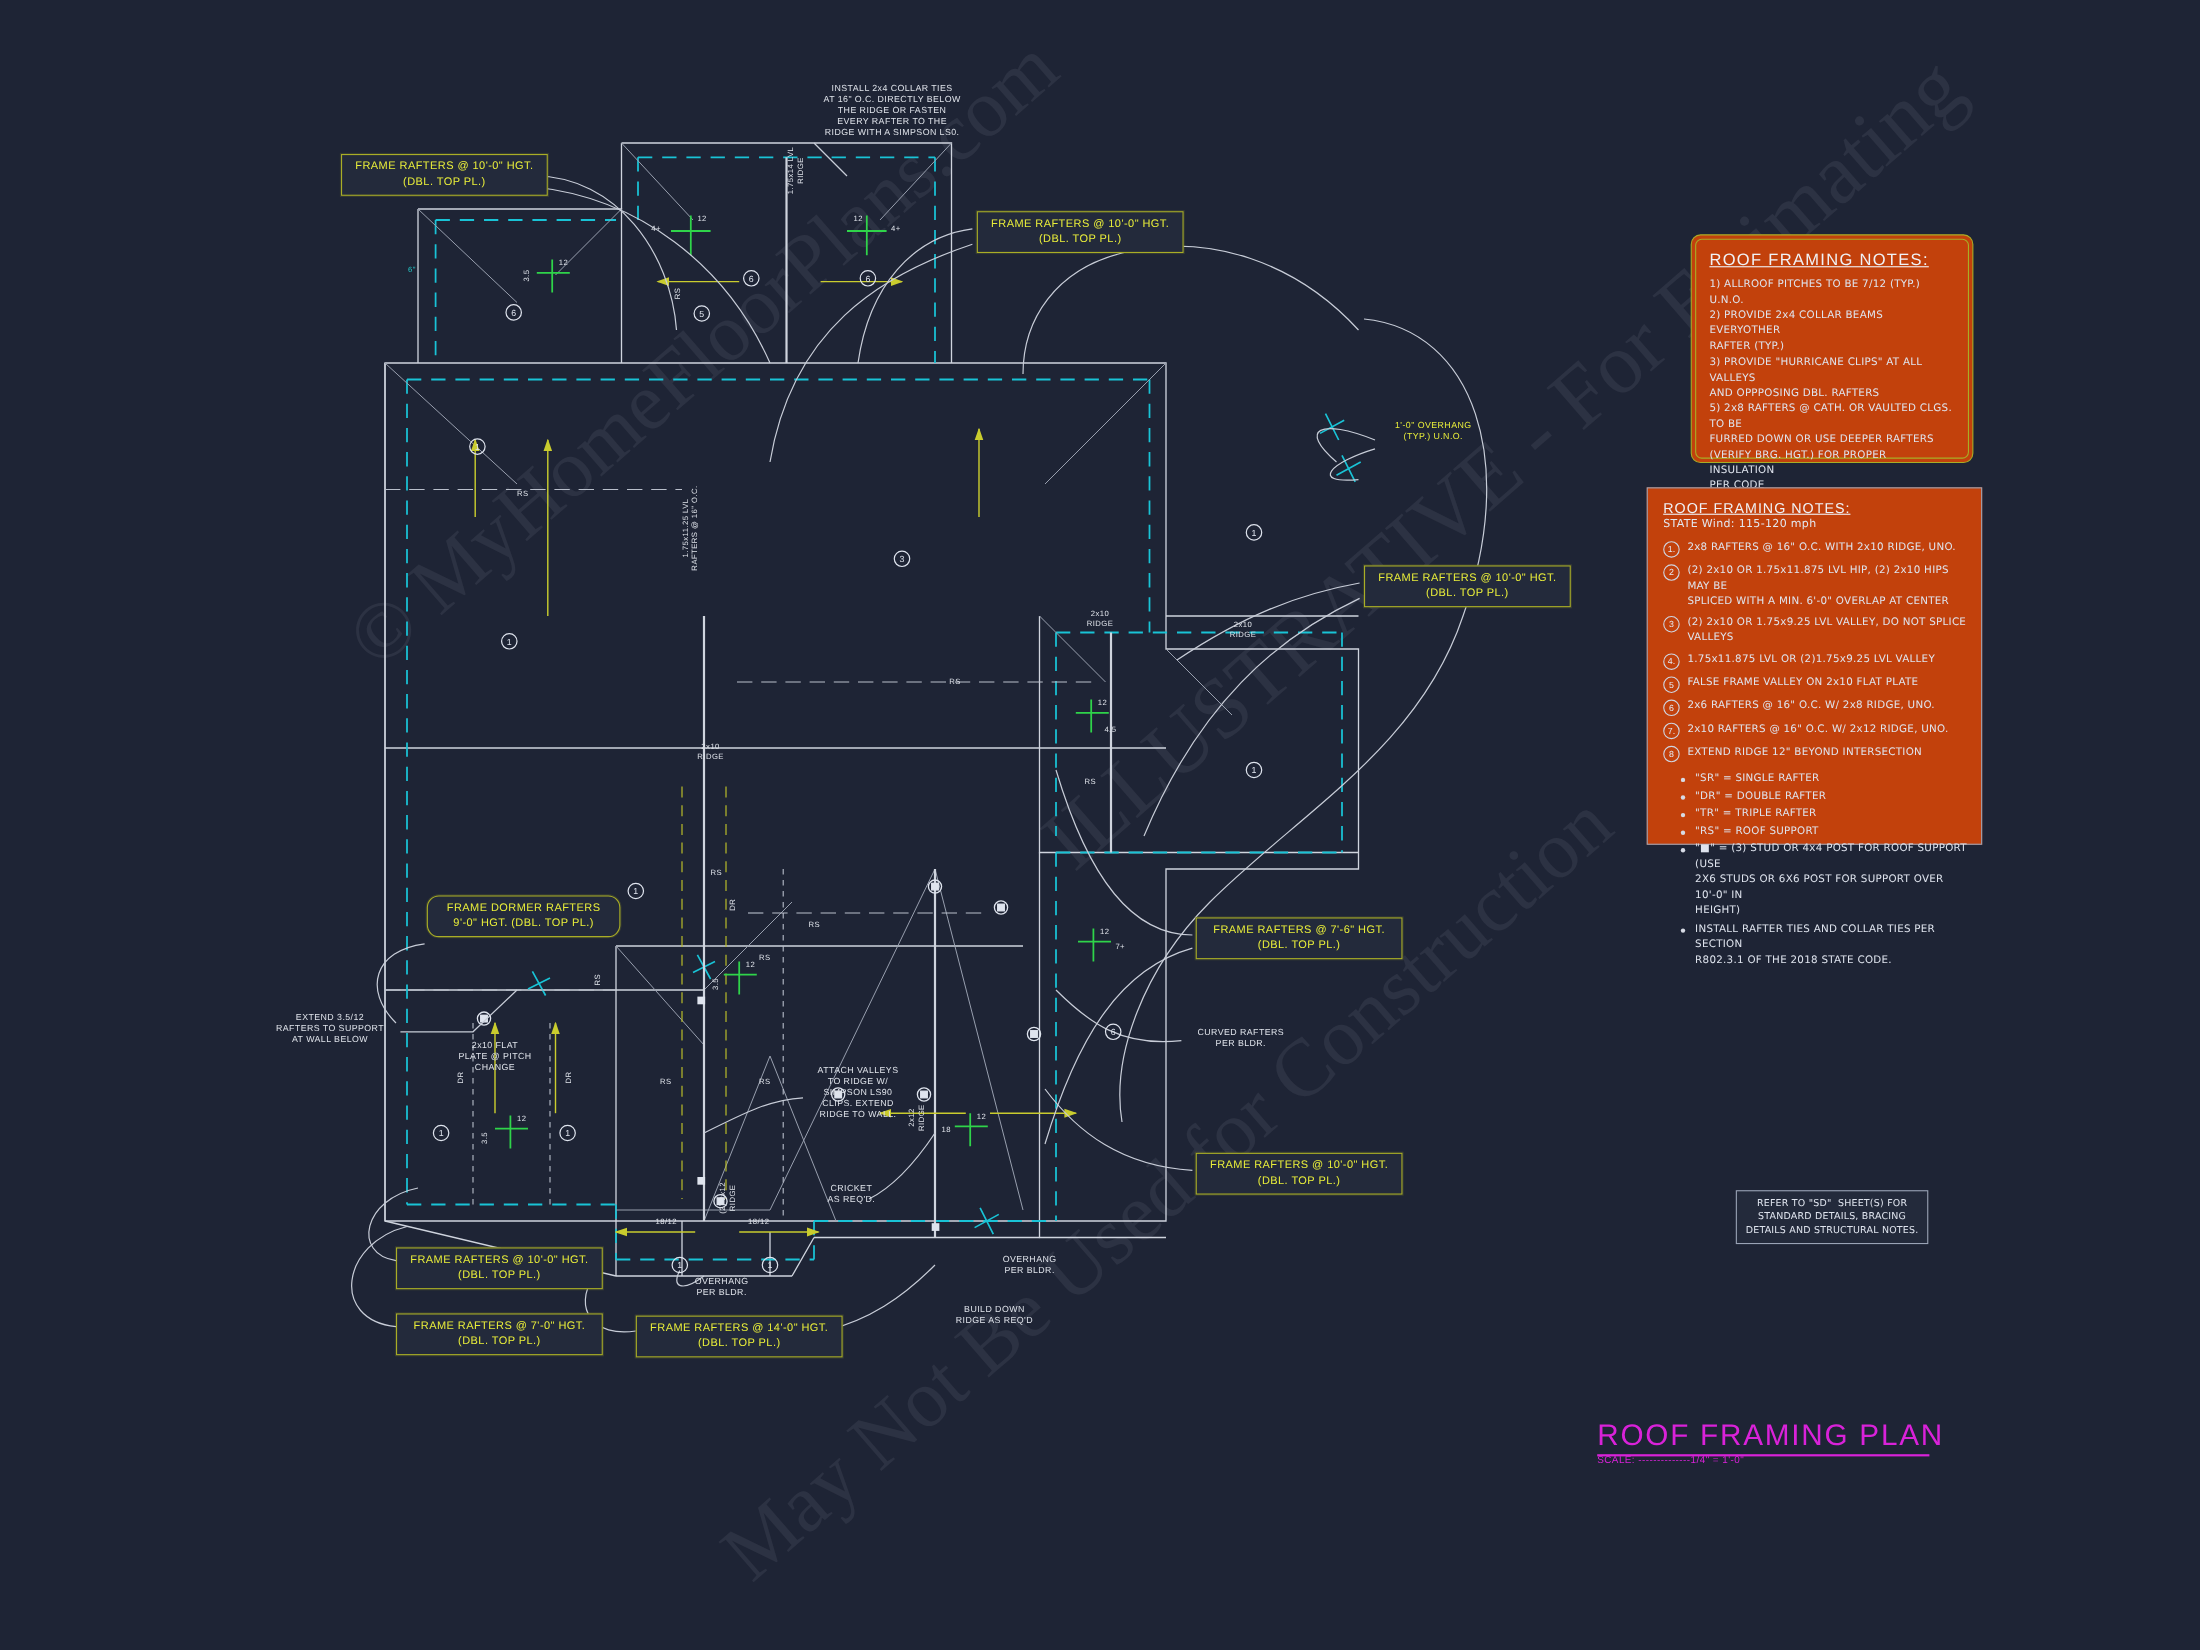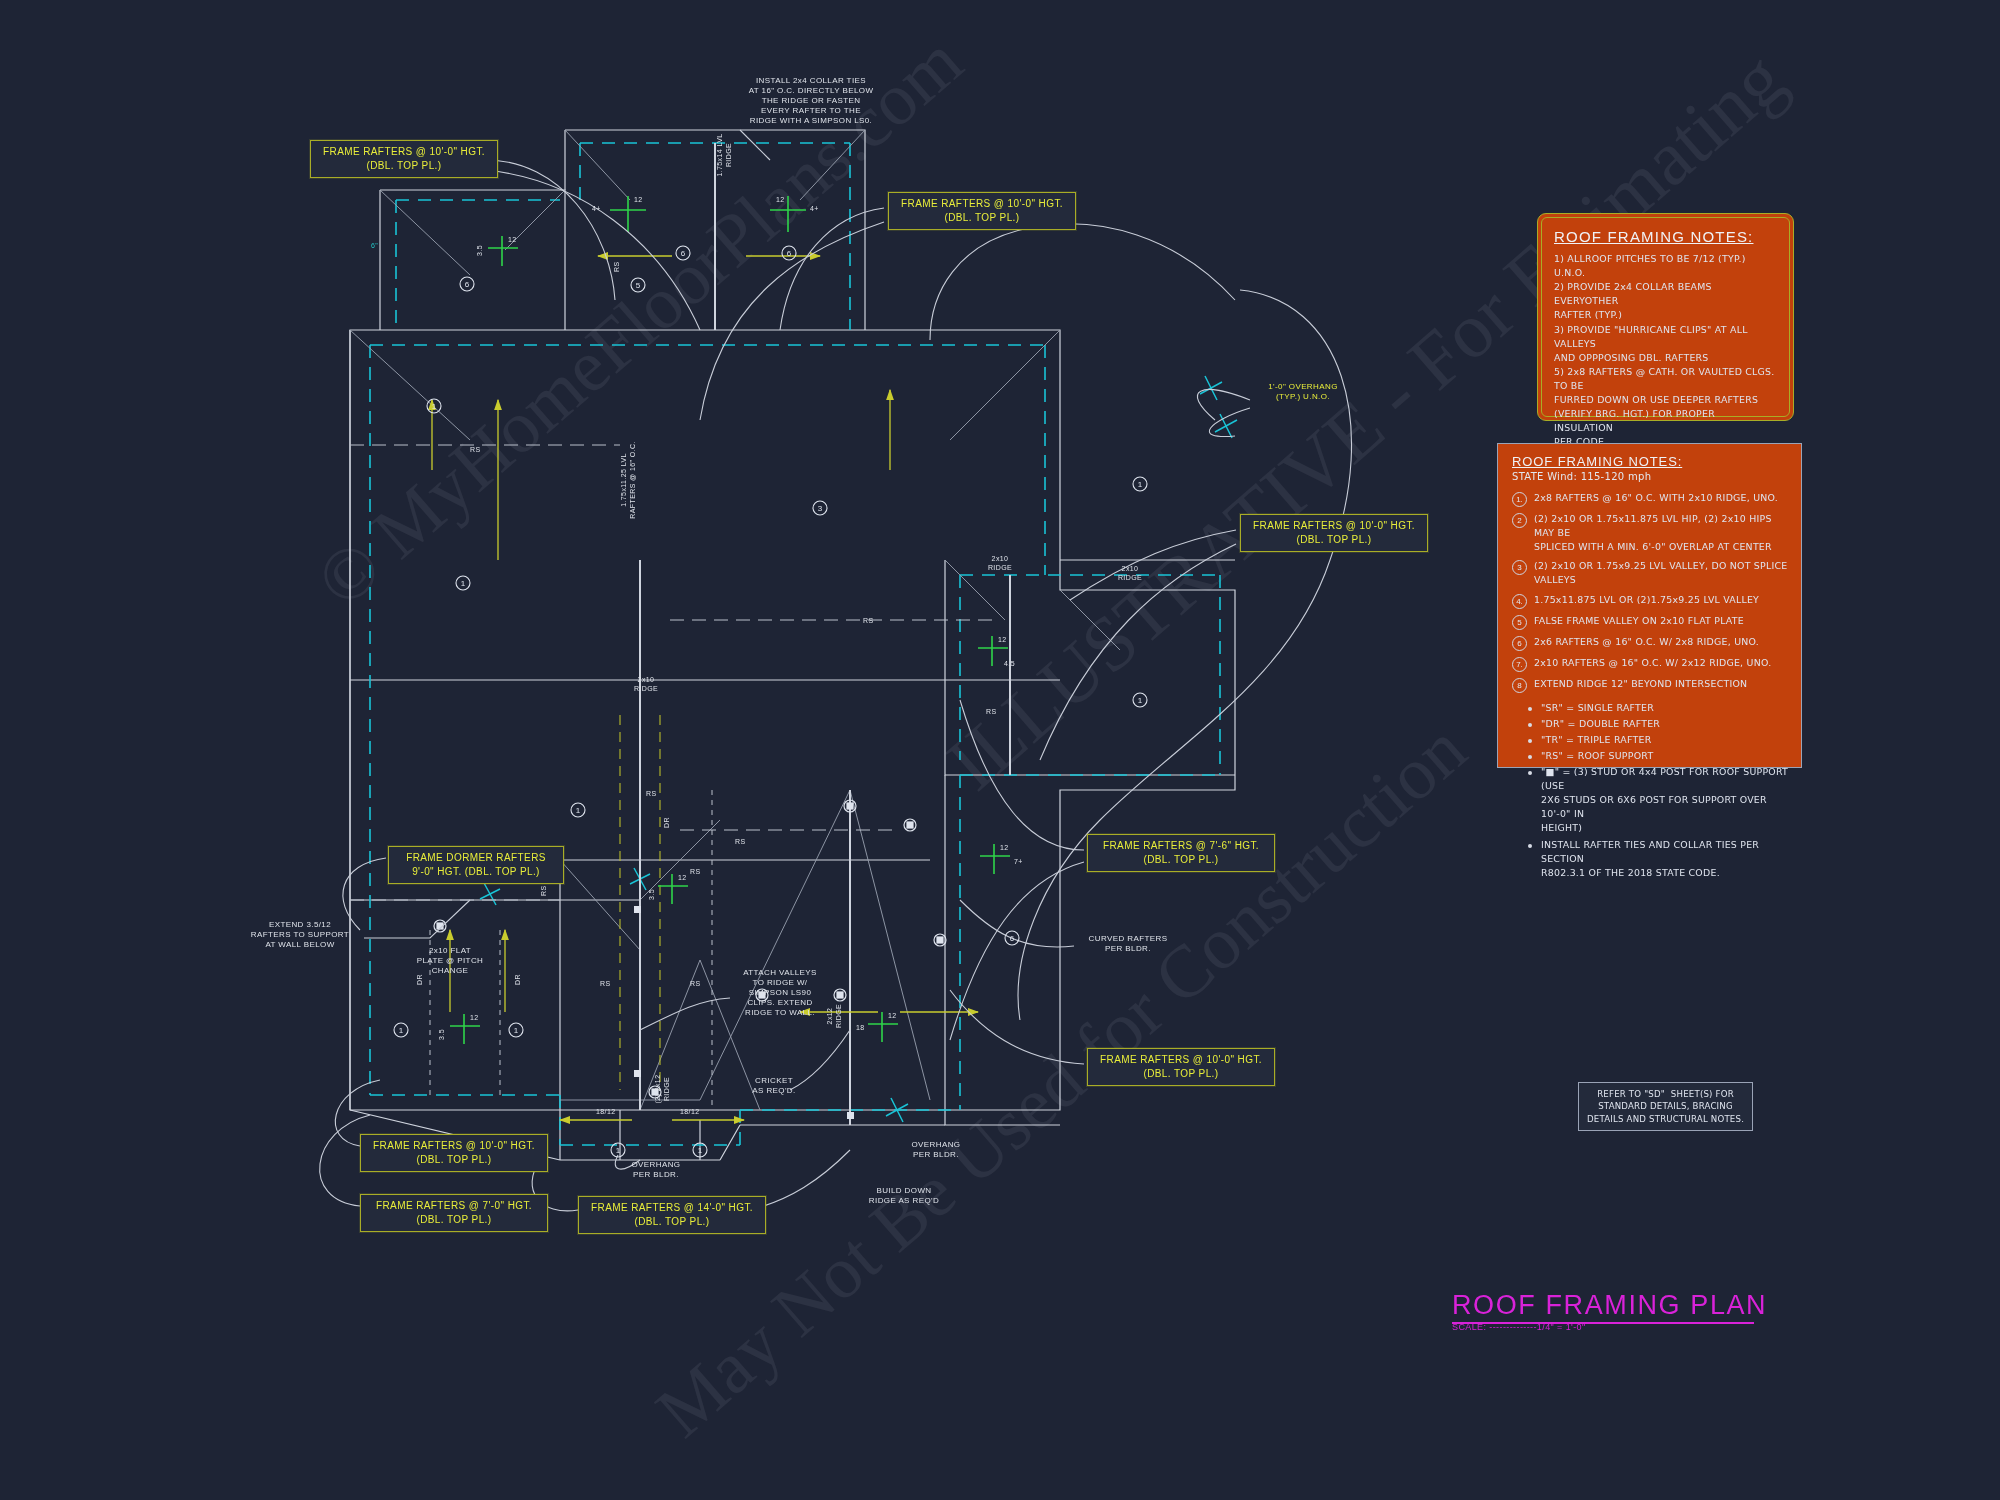--- a/index.html
+++ b/index.html
@@ -355,21 +355,21 @@
     <path class="lead" d="M1240,290 C1340,300 1380,420 1330,560 C1290,680 1180,740 1100,820 C1040,880 1010,960 1020,1020"></path>
     <path class="lead" d="M1235,300 C1180,240 1100,210 1020,230 C960,245 930,290 930,340"></path>
   </svg>
 
   <div class="callout" style="left:310px;top:140px;width:172px;">FRAME RAFTERS @ 10'-0" HGT.
 (DBL. TOP PL.)</div>
   <div class="callout" style="left:888px;top:192px;width:172px;">FRAME RAFTERS @ 10'-0" HGT.
 (DBL. TOP PL.)</div>
   <div class="callout" style="left:1240px;top:514px;width:172px;">FRAME RAFTERS @ 10'-0" HGT.
 (DBL. TOP PL.)</div>
-  <div class="callout" style="left:388px;top:846px;width:160px;">FRAME DORMER RAFTERS
+  <div class="callout" style="left:388px;top:814px;width:160px;border-radius:11px;">FRAME DORMER RAFTERS
 9'-0" HGT. (DBL. TOP PL.)</div>
   <div class="callout" style="left:1087px;top:834px;width:172px;">FRAME RAFTERS @ 7'-6" HGT.
 (DBL. TOP PL.)</div>
   <div class="callout" style="left:1087px;top:1048px;width:172px;">FRAME RAFTERS @ 10'-0" HGT.
 (DBL. TOP PL.)</div>
   <div class="callout" style="left:360px;top:1134px;width:172px;">FRAME RAFTERS @ 10'-0" HGT.
 (DBL. TOP PL.)</div>
   <div class="callout" style="left:360px;top:1194px;width:172px;">FRAME RAFTERS @ 7'-0" HGT.
 (DBL. TOP PL.)</div>
   <div class="callout" style="left:578px;top:1196px;width:172px;">FRAME RAFTERS @ 14'-0" HGT.

